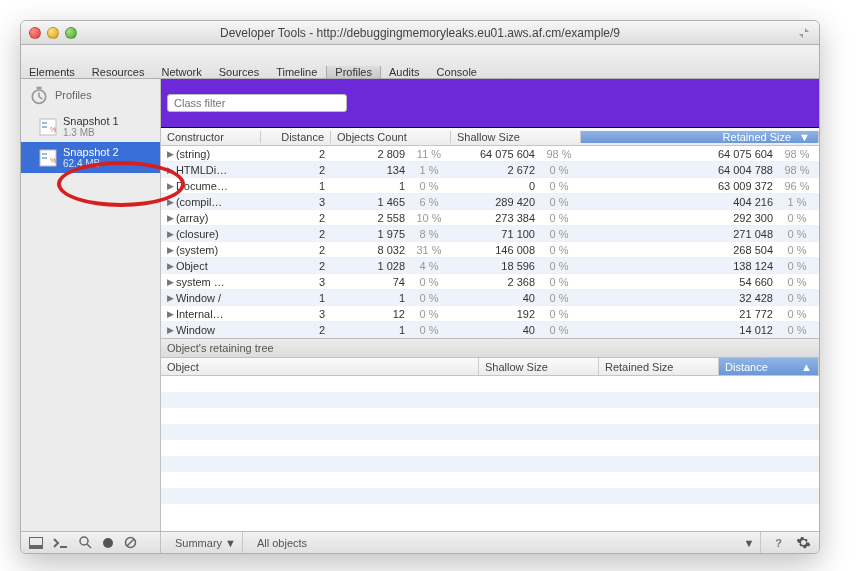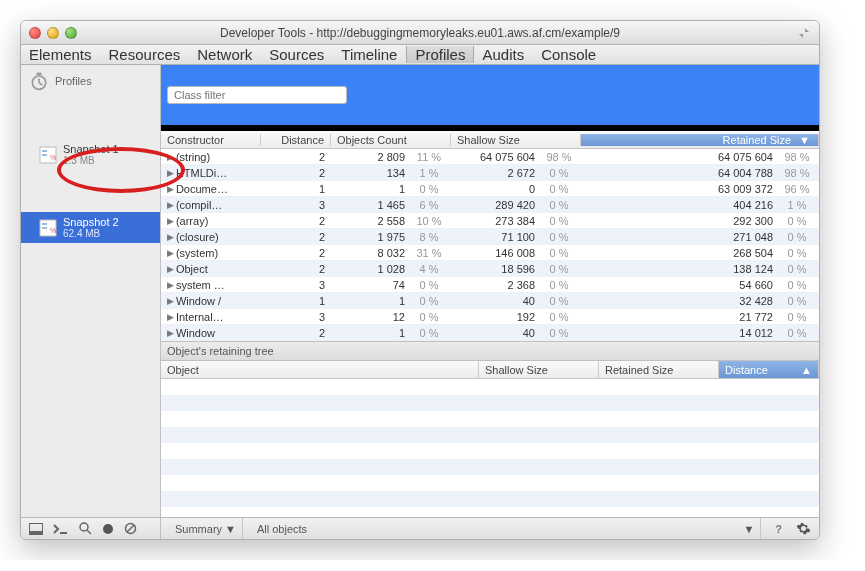--- a/index.html
+++ b/index.html
@@ -28,47 +28,47 @@
     position: relative;
   }
   .traffic { display: flex; gap: 6px; }
   .dot { width: 12px; height: 12px; border-radius: 50%; border: 1px solid rgba(0,0,0,0.2); }
   .dot.red { background: radial-gradient(circle at 30% 30%, #ff8d86, #e0423a); }
   .dot.yellow { background: radial-gradient(circle at 30% 30%, #ffe08a, #e0a000); }
   .dot.green { background: radial-gradient(circle at 30% 30%, #9fe08a, #4fa528); }
   .title { position: absolute; left:0; right:0; text-align: center; font-size: 12px; color: #444; pointer-events:none; }
   .toggle-full { margin-left: auto; width:14px; height:14px; display:flex; align-items:center; justify-content:center; color:#888;}
   .tabbar {
-    height: 20px;
+    height: 34px;
     background: linear-gradient(to bottom, #f2f2f2, #e1e1e1);
     border-bottom: 1px solid #b0b0b0;
     display: flex;
-    align-items: center;
-    font-size: 15px;
+    align-items: flex-end;
+    font-size: 11px;
   }
   .tab { padding: 0 8px; display:flex; align-items:center; color:#333; border-right:1px solid transparent;}
   .tab.active { background: linear-gradient(to bottom,#dedede,#c8c8c8); border-left:1px solid #aaa; border-right:1px solid #aaa;}
   .body { display:flex; height: 452px; background:#fff;}
   
   .sidebar { width: 140px; background:#ececec; border-right:1px solid #c0c0c0; display:flex; flex-direction:column; font-size:11px; position:relative;}
   .sb-header { display:flex; align-items:center; gap:6px; padding:6px 8px; color:#666;}
   .clock-icon { width:20px; height:20px; }
   .sb-category { padding:4px 8px; color:#8a8a8a; font-size:10px; letter-spacing:0.3px;}
-  .snap { display:flex; align-items:center; gap:6px; padding:4px 8px 4px 18px; color:#333;margin-top:42px;}
+  .snap { display:flex; align-items:center; gap:6px; padding:4px 8px 4px 18px; color:#333;}
   .snap.selected { background:#3a6fd8; color:#fff;}
   .snap .meta { font-size:10px; color:#888;}
   .snap.selected .meta { color:#d9e4fb;}
   .snap-icon { width:18px; height:18px; }
   .red-circle {
     position:absolute; left:36px; top:82px; width:128px; height:46px;
     border:4px solid #d71f1f; border-radius:50%; pointer-events:none;
   }
   
   .main { flex:1; display:flex; flex-direction:column;}
-  .filter-row { padding:21px 6px; border-bottom:6px solid #000000; background:#3b82f6;}
+  .filter-row { padding:15px 6px; border-bottom:1px solid #000000; background:#6d28d9;}
   .filter-row input { width:180px; padding:2px 6px; border:1px solid #bbb; border-radius:3px; font-size:11px; color:#888;}
   .grid-head, .grid-row { display:flex; align-items:center; font-size:11px;}
   .grid-head { background:linear-gradient(#fafafa,#ececec); border-bottom:1px solid #c5c5c5; height:18px;}
   .grid-head .col { border-right:1px solid #ccc; padding:0 6px; color:#444;}
   .col.sorted { background:linear-gradient(#8fb4e6,#6c97d6); color:#fff; display:flex; justify-content:space-between; align-items:center;}
   .col.constructor { width:100px; }
   .col.distance { width:70px; text-align:right;}
   .col.count { width:120px; text-align:right; display:flex; justify-content:flex-end; gap:8px;}
   .col.shallow { width:130px; text-align:right; display:flex; justify-content:flex-end; gap:8px;}
   .col.retained { flex:1; text-align:right; display:flex; justify-content:flex-end; gap:8px; padding-right:8px;}

